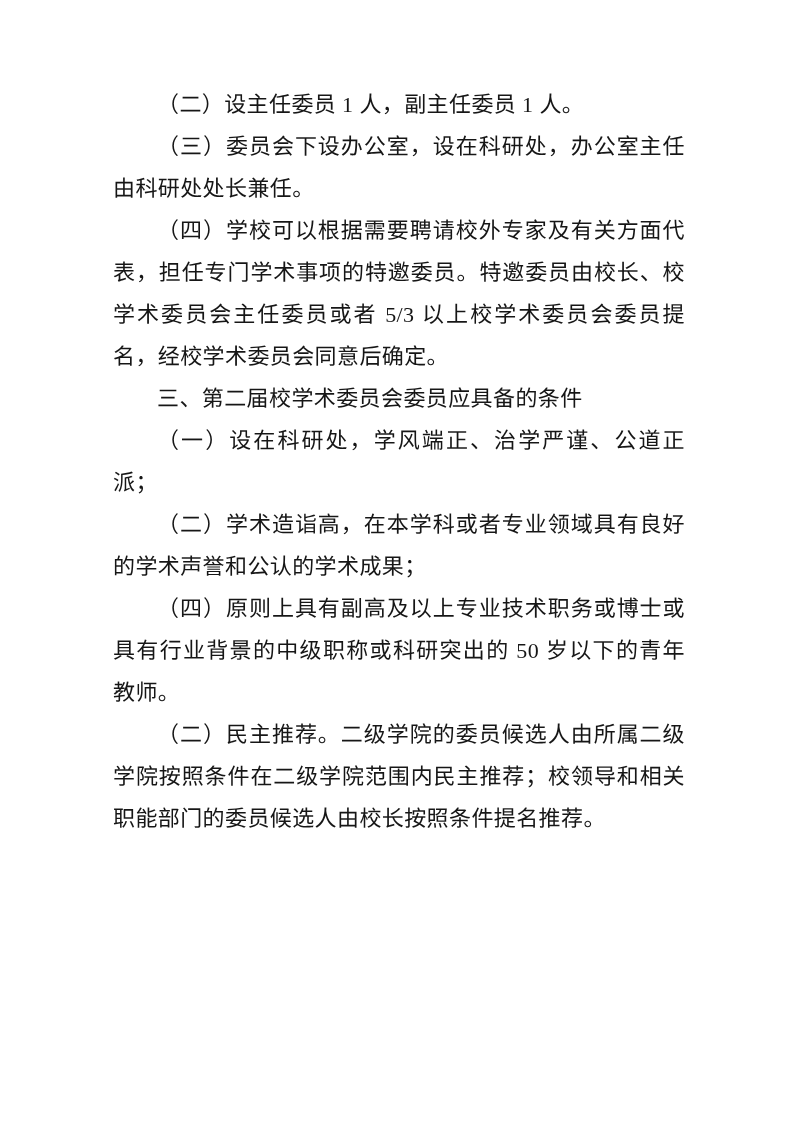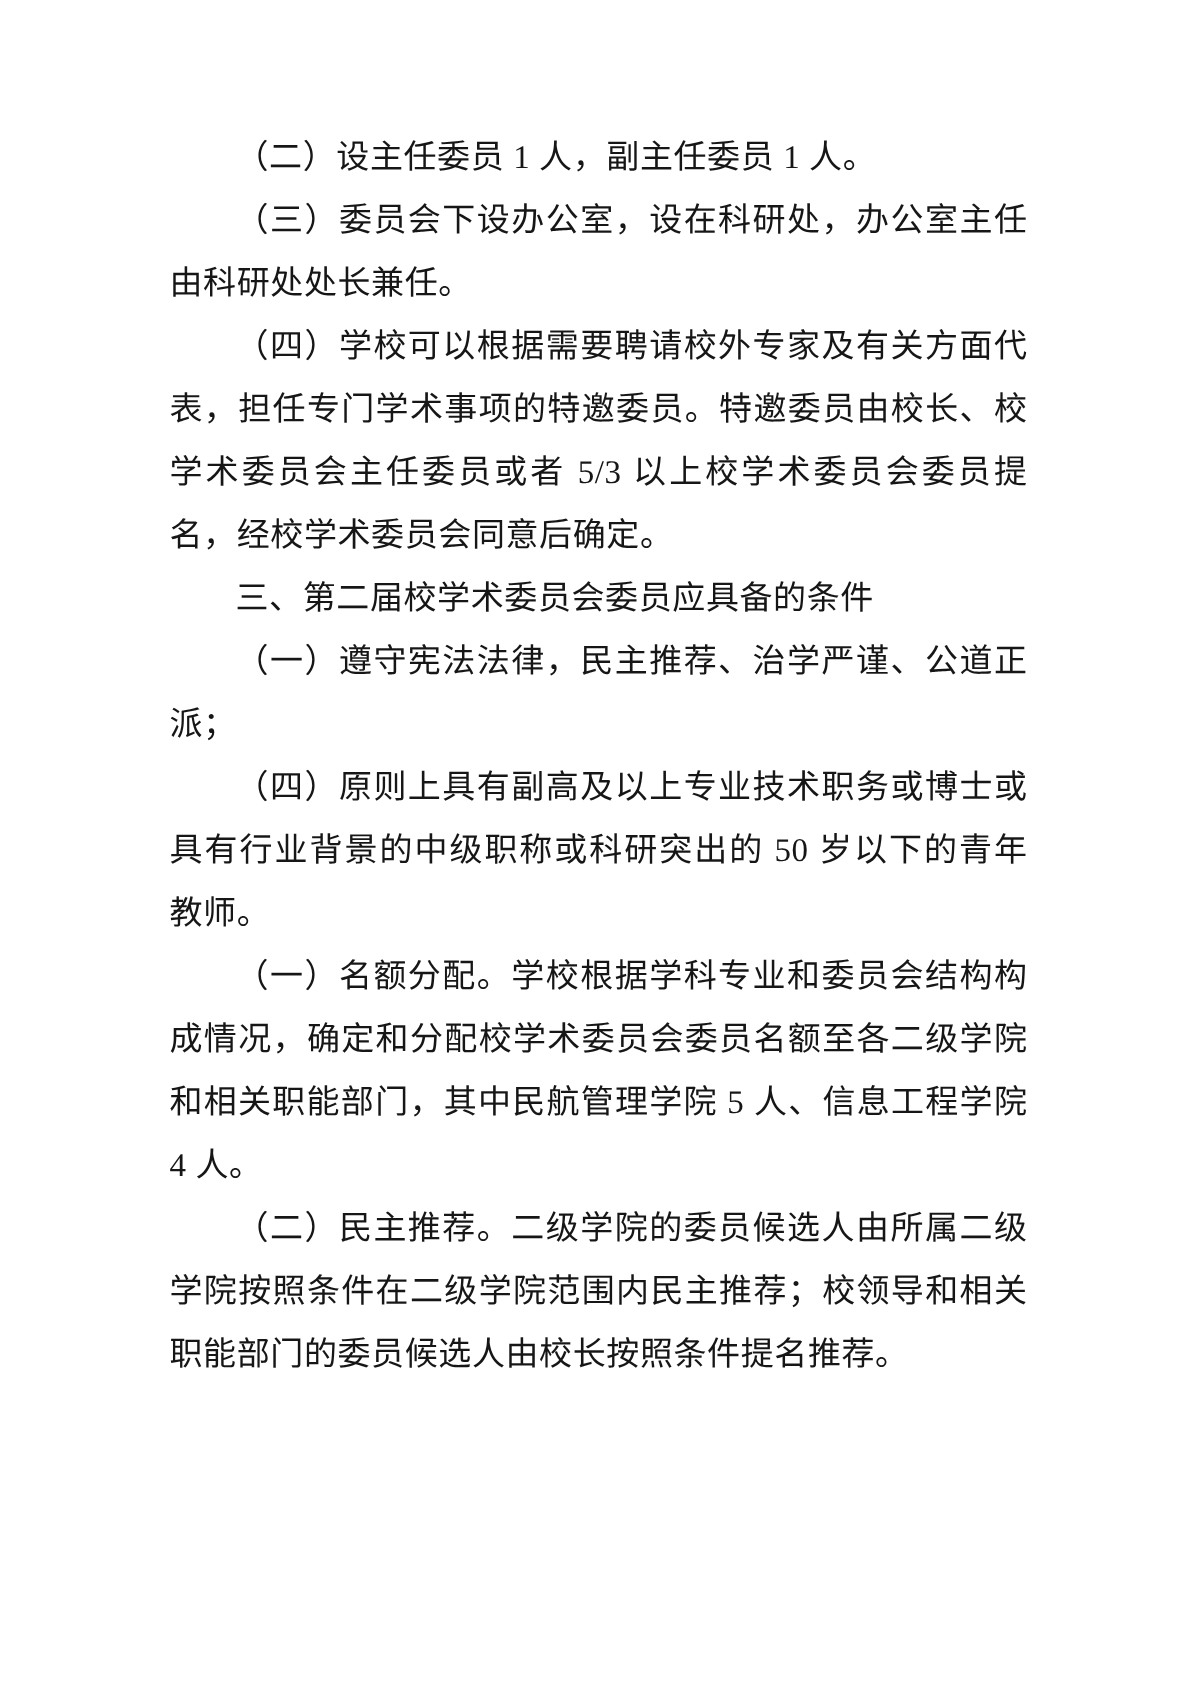--- a/index.html
+++ b/index.html
@@ -40,18 +40,18 @@
 </style>
 </head>
 <body>
 
 <div class="page">
   <div class="doc-body">
     <p>（二）设主任委员 1 人，副主任委员 1 人。</p>
     <p>（三）委员会下设办公室，设在科研处，办公室主任由科研处处长兼任。</p>
     <p>（四）学校可以根据需要聘请校外专家及有关方面代表，担任专门学术事项的特邀委员。特邀委员由校长、校学术委员会主任委员或者 5/3 以上校学术委员会委员提名，经校学术委员会同意后确定。</p>
     <p class="section-heading">三、第二届校学术委员会委员应具备的条件</p>
-    <p>（一）遵守宪法法律，民主推荐、治学严谨、公道正派；</p>
+    <p>（一）设在科研处，学风端正、治学严谨、公道正派；</p>
+    <p>（二）学术造诣高，在本学科或者专业领域具有良好的学术声誉和公认的学术成果；</p>
     <p>（四）原则上具有副高及以上专业技术职务或博士或具有行业背景的中级职称或科研突出的 50 岁以下的青年教师。</p>
-    <p>（一）名额分配。学校根据学科专业和委员会结构构成情况，确定和分配校学术委员会委员名额至各二级学院和相关职能部门，其中民航管理学院 5 人、信息工程学院 4 人。</p>
     <p>（二）民主推荐。二级学院的委员候选人由所属二级学院按照条件在二级学院范围内民主推荐；校领导和相关职能部门的委员候选人由校长按照条件提名推荐。</p>
   </div>
 </div>
 
 </body></html>

